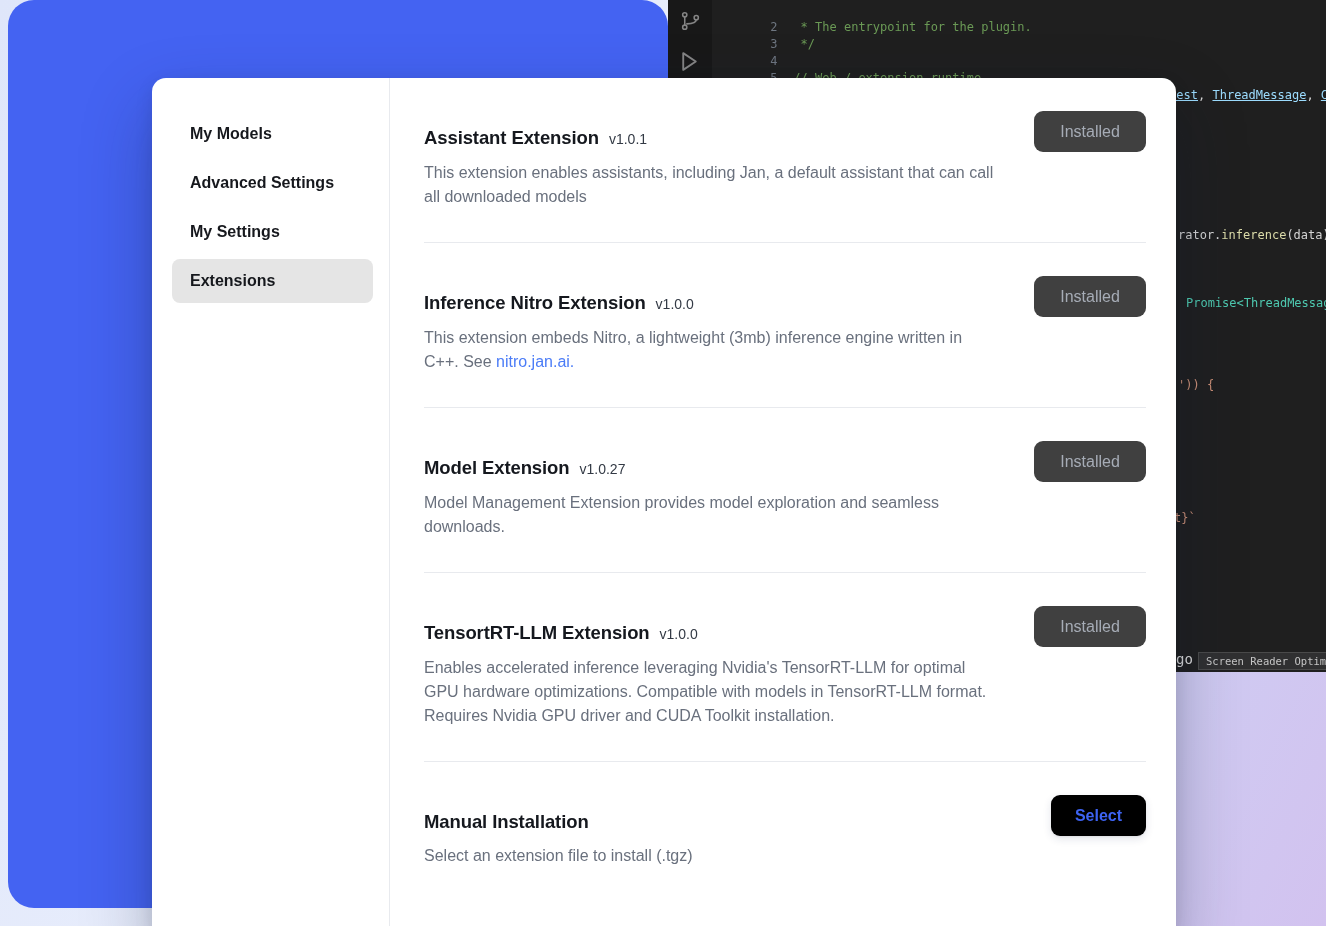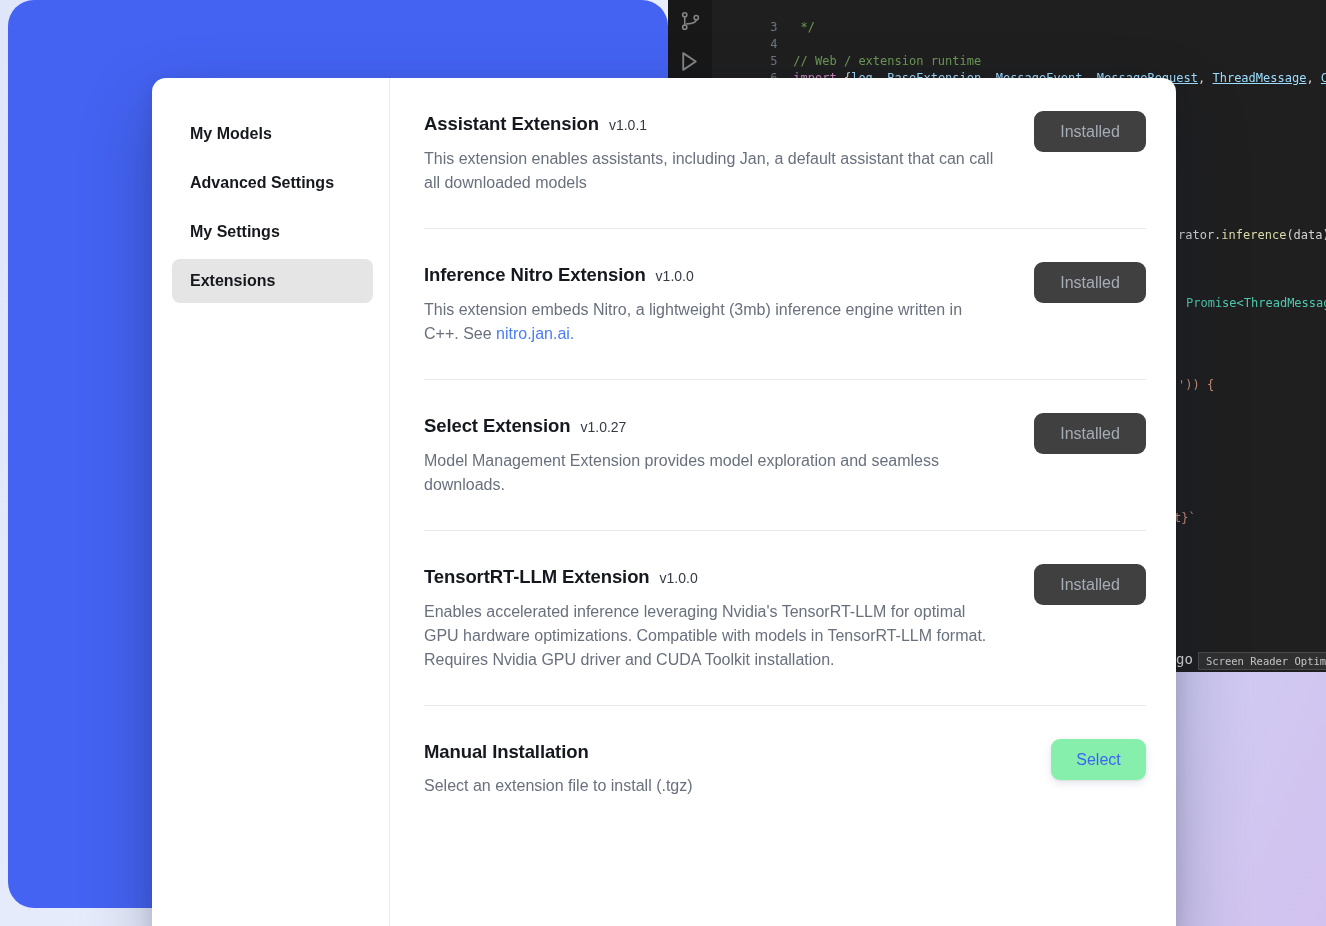--- a/index.html
+++ b/index.html
@@ -56,33 +56,33 @@
   }
   .side-item {
     height:44px; display:flex; align-items:center; padding:0 18px;
     border-radius:8px; font-weight:700; font-size:16px; color:#16181d;
     margin-bottom:5px; cursor:pointer;
   }
   .side-item.active { background:#e5e5e5; }
 
   .content { flex:1; padding:33px 30px 0 34px; }
   .row { display:flex; align-items:flex-start; }
-  .row-text { width:575px; }
+  .row-text { width:575px;margin-top:14px; }
   .row-head { display:flex; align-items:baseline; gap:10px; line-height:26px; }
   .ext-title { margin:0; font-size:18.5px; font-weight:700; color:#15181e; letter-spacing:-0.1px; }
   .ext-version { font-size:14px; font-weight:400; color:#333a45; }
   .desc { margin:9px 0 0; font-size:16px; line-height:24px; color:#69707d; }
   .desc a.link { color:#4b7cf7; text-decoration:none; cursor:pointer; }
   .btn {
     margin-left:auto; min-width:112px; height:41px; padding:0 18px;
     border:none; border-radius:9px; background:#404040; color:#a6acb6;
     font-family:"Liberation Sans", sans-serif; font-size:16px; font-weight:500; cursor:pointer;
   }
   .btn.select {
-    min-width:95px; color:#3d63f2; font-weight:400; background:#86efac;
+    min-width:95px; color:#3d63f2; font-weight:700; background:#000000;
     box-shadow: 0 3px 8px rgba(25,39,90,0.12), 0 1px 2px rgba(0,0,0,0.06);
   }
   .sep { height:1px; background:#e8eaee; margin:33px 0; }
 </style>
 </head>
 <body>
 
 <div class="blue-panel"></div>
 
 <div class="editor">
@@ -97,20 +97,23 @@
     </span>
     <span class="activity-icon" style="top:50px;">
       <svg width="21" height="23" viewBox="0 0 20 22" fill="none" stroke="#858585" stroke-width="1.8" stroke-linejoin="round">
         <path d="M4 3 L16 11 L4 19 Z"></path>
       </svg>
     </span>
   </div>
 
   <div class="code-area">
     <div class="code-row">
+      <span class="ln">2</span><span class="tok-comment"> * The entrypoint for the plugin.</span>
+    </div>
+    <div class="code-row">
       <span class="ln">3</span><span class="tok-comment"> */</span>
     </div>
     <div class="code-row">
       <span class="ln">4</span>
     </div>
     <div class="code-row">
       <span class="ln">5</span><span class="tok-comment">// Web / extension runtime</span>
     </div>
     <div class="code-row">
       <span class="ln">6</span><span class="tok-kw">import</span><span class="tok-punct"> {</span><span class="tok-name">log</span><span class="tok-punct">, </span><span class="tok-name">BaseExtension</span><span class="tok-punct">, </span><span class="tok-name">MessageEvent</span><span class="tok-punct">, </span><span class="tok-name">MessageRequest</span><span class="tok-punct">, </span><span class="tok-name">ThreadMessage</span><span class="tok-punct">, </span><span class="tok-name">ContentType</span>
@@ -160,21 +163,21 @@
         <p class="desc"><span>This extension embeds Nitro, a lightweight (3mb) inference engine written in C++. See </span><a class="link">nitro.jan.ai.</a></p>
       </div>
       <button class="btn">Installed</button>
     </section>
 
     <div class="sep"></div>
 
     <section class="row">
       <div class="row-text">
         <div class="row-head">
-          <h2 class="ext-title">Select Extension</h2>
+          <h2 class="ext-title">Model Extension</h2>
           <span class="ext-version">v1.0.27</span>
         </div>
         <p class="desc">Model Management Extension provides model exploration and seamless downloads.</p>
       </div>
       <button class="btn">Installed</button>
     </section>
 
     <div class="sep"></div>
 
     <section class="row">

